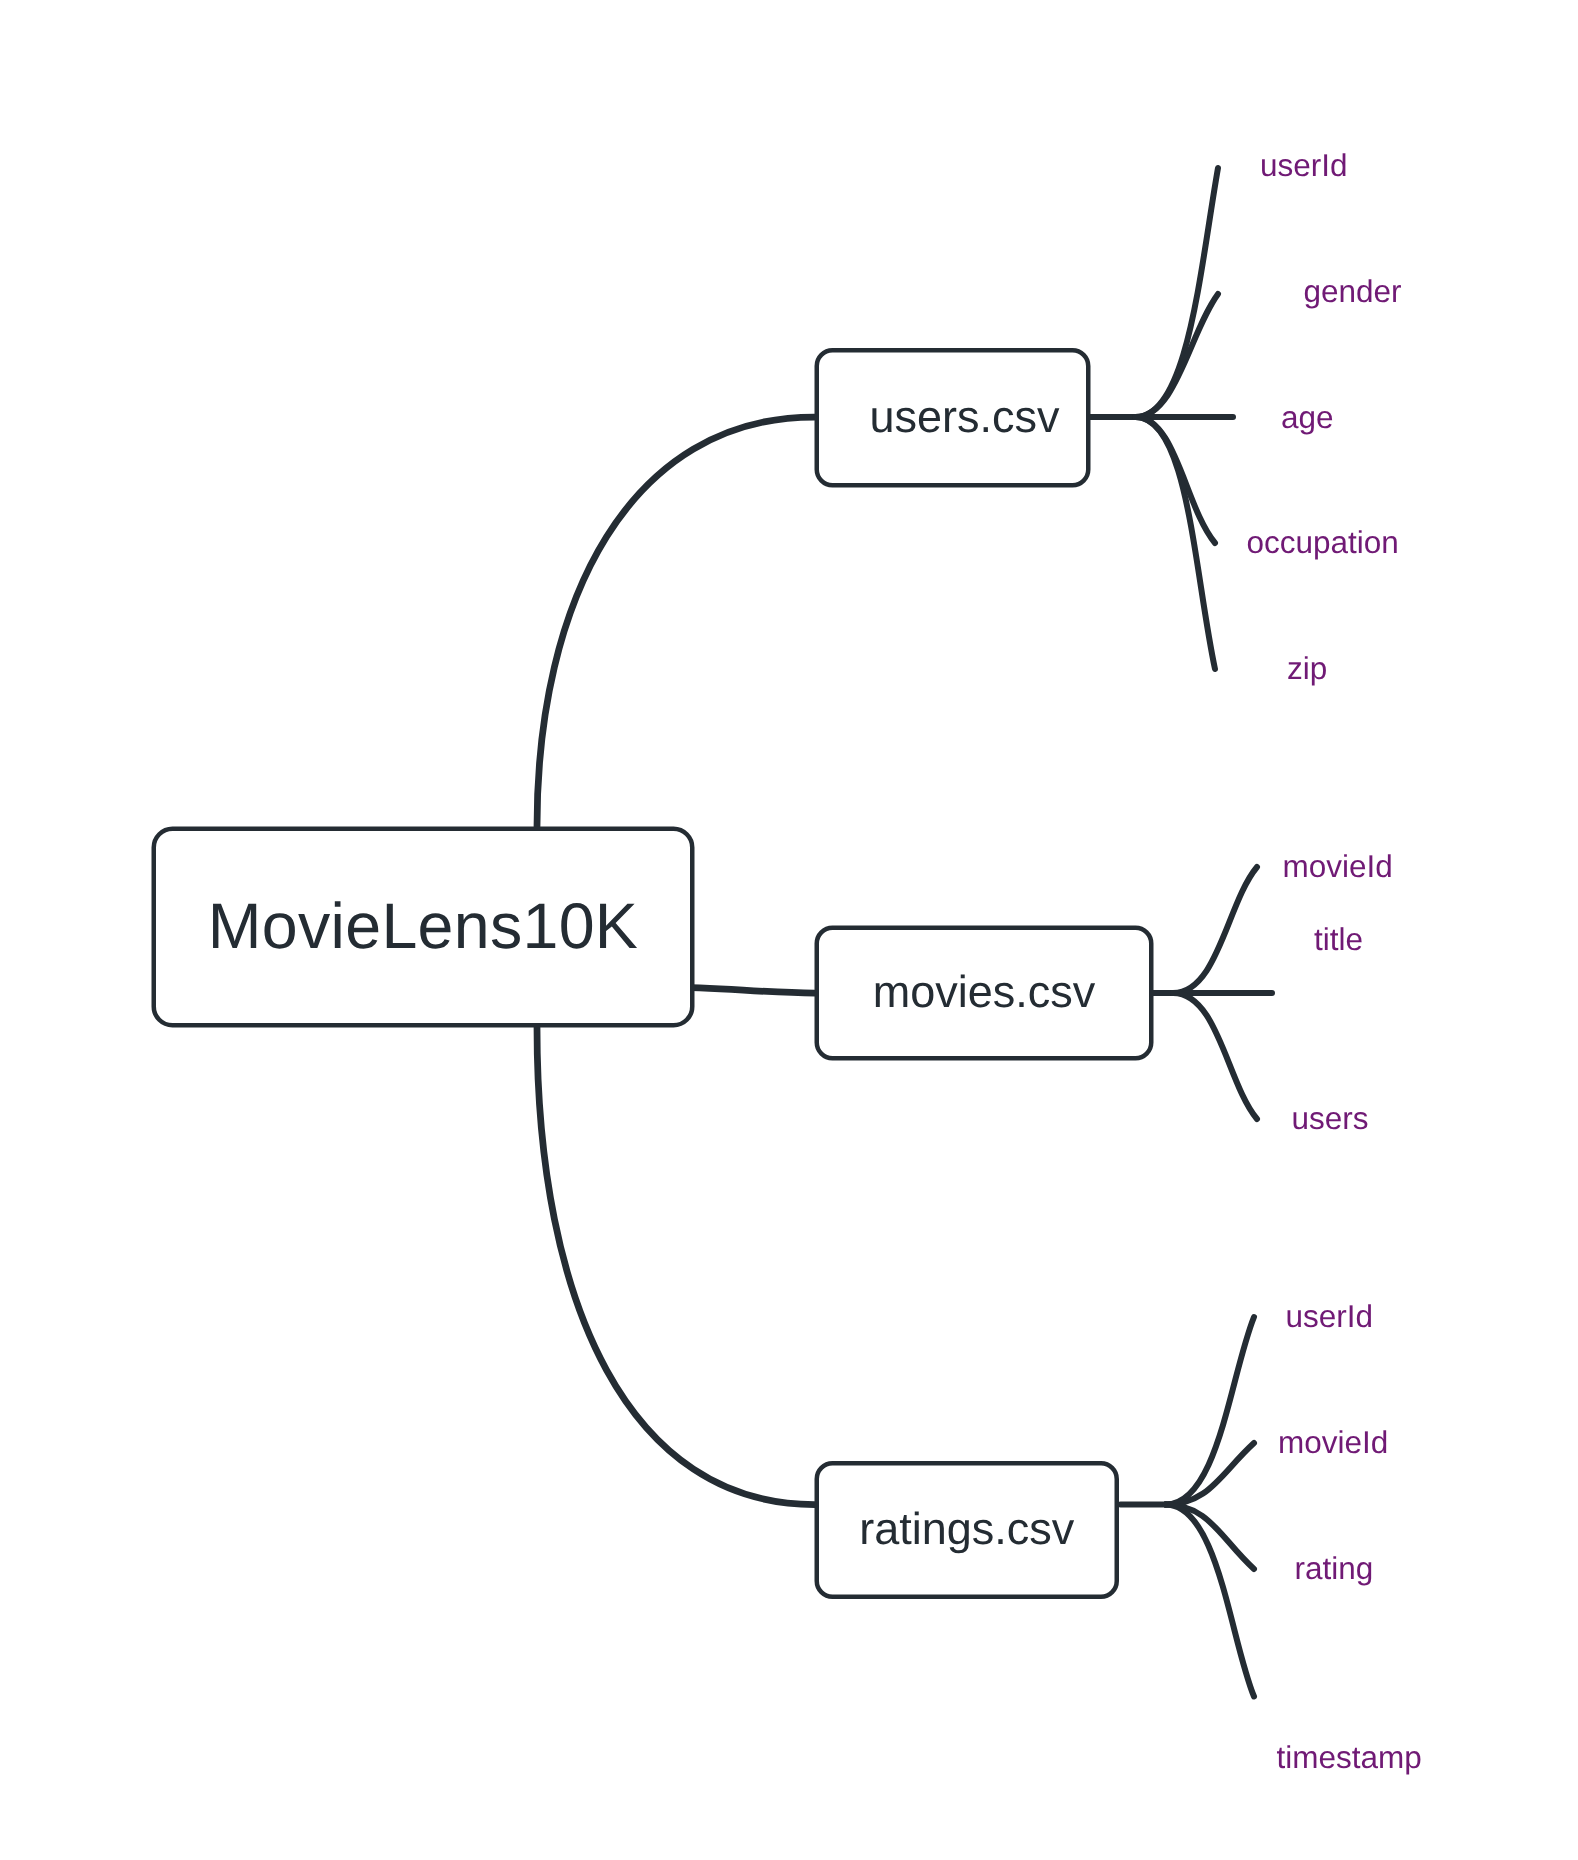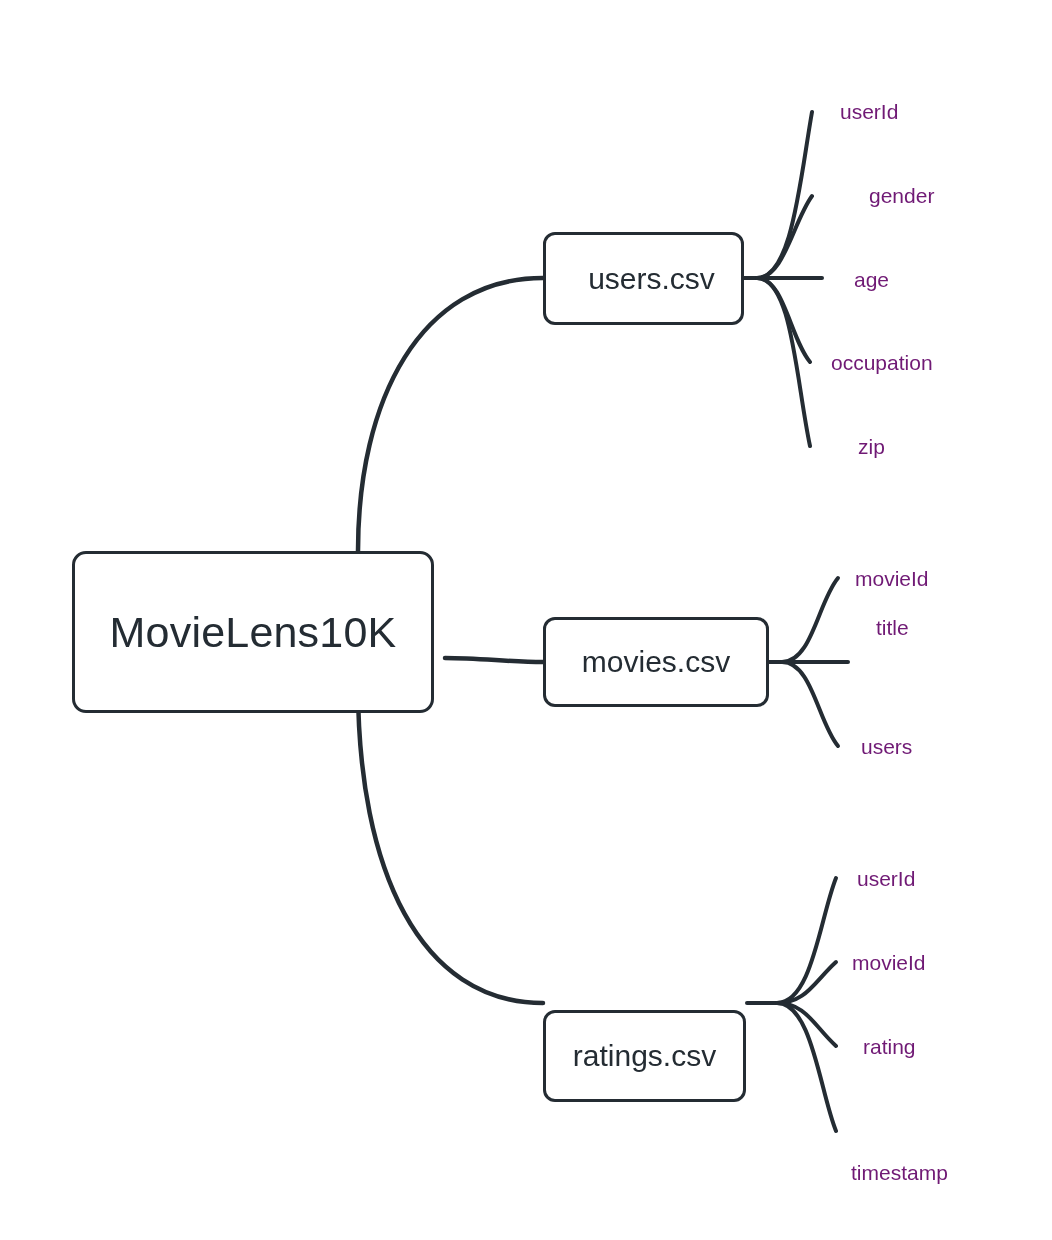--- a/index.html
+++ b/index.html
@@ -34,36 +34,36 @@
     border: 3px solid #242c33;
     border-radius: 12px;
     display: flex;
     align-items: center;
     justify-content: center;
     color: #242c33;
     line-height: 1;
     white-space: nowrap;
   }
   .node-root {
-    left: 72px;
+    left: 101px;
     top: 551px;
     width: 362px;
-    height: 162px;
+    height: 134px;
     border-radius: 14px;
   }
   .node-root .node-label {
     font-size: 43px;
     letter-spacing: 0.2px;
   }
   .node-branch .node-label {
     font-size: 30px;
   }
-  .node-users   { left: 543px; top: 232px; width: 201px; height: 93px; padding-left: 16px; }
+  .node-users   { left: 543px; top: 232px; width: 184px; height: 93px; padding-left: 16px; }
   .node-movies  { left: 543px; top: 617px; width: 226px; height: 90px; }
-  .node-ratings { left: 543px; top: 1010px; width: 203px; height: 92px; text-align: center; }
+  .node-ratings { left: 543px; top: 974px; width: 203px; height: 92px; text-align: center; }
 
   .leaf-label {
     position: absolute;
     color: #701a75;
     font-size: 21px;
     line-height: 1;
     white-space: nowrap;
     transform: translateY(-50%);
   }
 </style>

